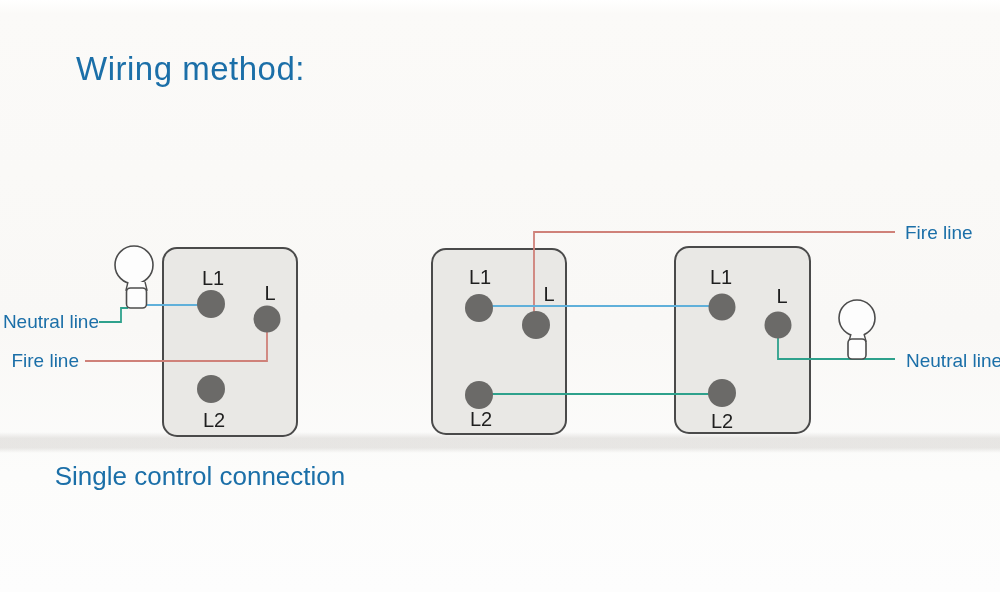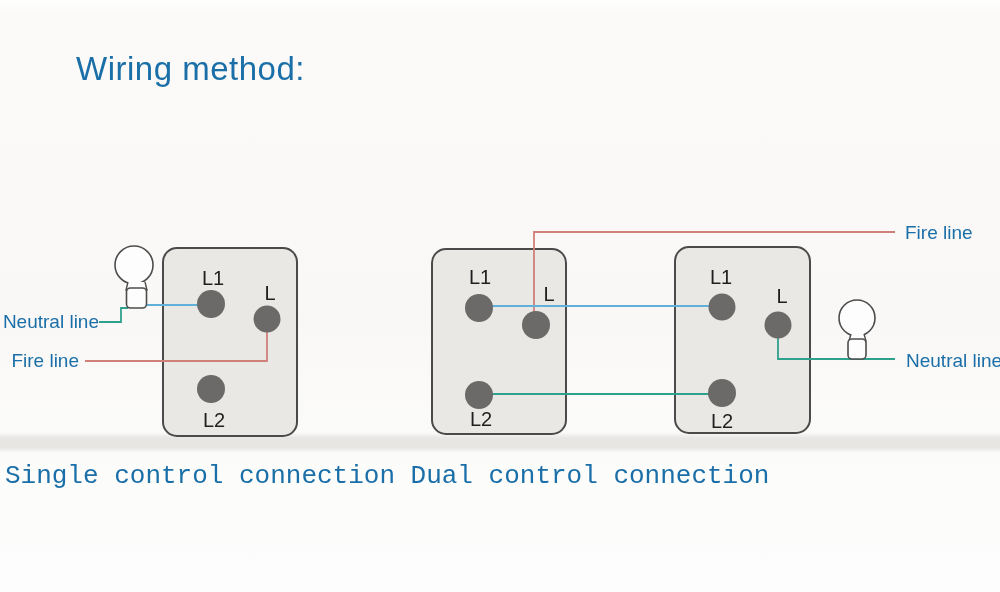--- a/index.html
+++ b/index.html
@@ -11,21 +11,21 @@
     background:linear-gradient(180deg,#ffffff 0px,#fbfaf8 14px,#f9f8f6 55%,#fcfcfb 80%,#fdfdfd 100%);
   }
   .stage{position:absolute;inset:0;width:1000px;height:592px;}
   .abs{position:absolute;}
   .blue{color:#1b6fa8;}
   .title{
     left:76px;top:50px;
     font-size:33px;font-weight:500;letter-spacing:0.5px;
   }
   .caption{
-    top:461px;font-size:26px;font-weight:500;text-align:center;font-family:Liberation Mono, monospace;
+    top:461px;font-size:26px;font-weight:500;text-align:center;
   }
   .caption.single{left:0;width:400px;}
   .caption.dual{left:400px;width:380px;}
   .wire-label{
     font-size:19px;font-weight:500;line-height:1.1;white-space:nowrap;
   }
   .nl-left{left:0;top:312px;width:99px;text-align:right;}
   .fl-left{left:0;top:351px;width:79px;text-align:right;}
   .fl-right{left:905px;top:223px;}
   .nl-right{left:906px;top:351px;}
@@ -98,15 +98,14 @@
   <span class="abs tlabel" style="left:721px;top:277px;">L1</span>
   <span class="abs tlabel" style="left:782px;top:296px;">L</span>
   <span class="abs tlabel" style="left:722px;top:421px;">L2</span>
 
   <span class="abs wire-label blue nl-left">Neutral line</span>
   <span class="abs wire-label blue fl-left">Fire line</span>
   <span class="abs wire-label blue fl-right">Fire line</span>
   <span class="abs wire-label blue nl-right">Neutral line</span>
 
   <div class="abs caption single blue">Single control connection</div>
-  <div class="abs caption dual blue">Dual control connection</div>
 
 </div>
 
 </body></html>

